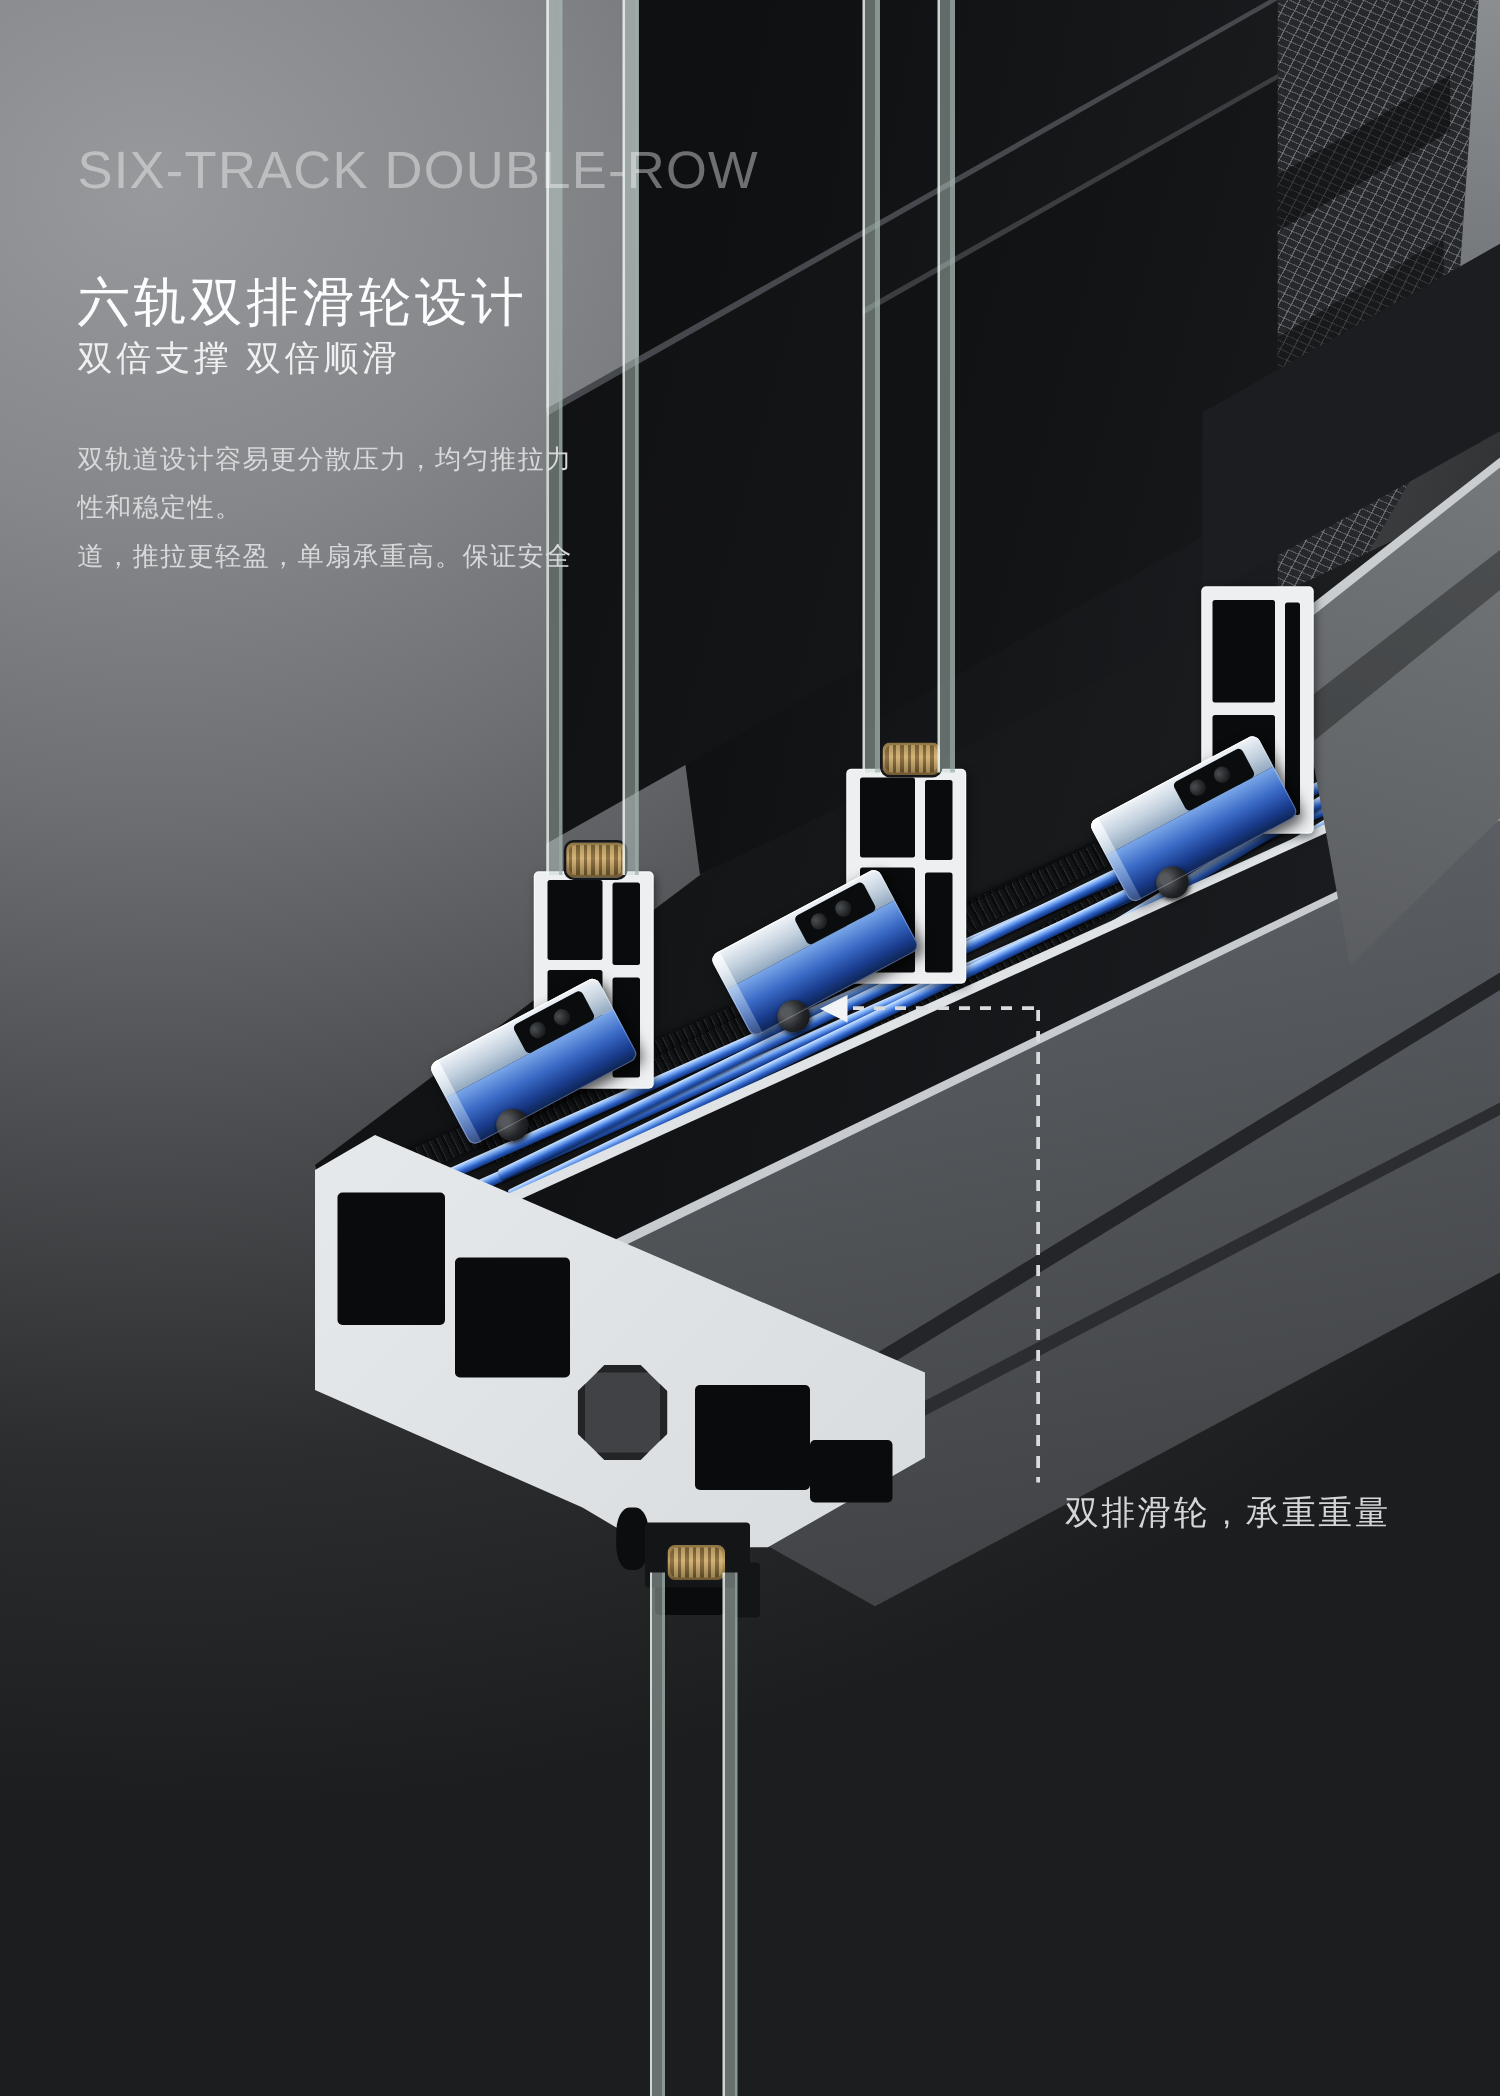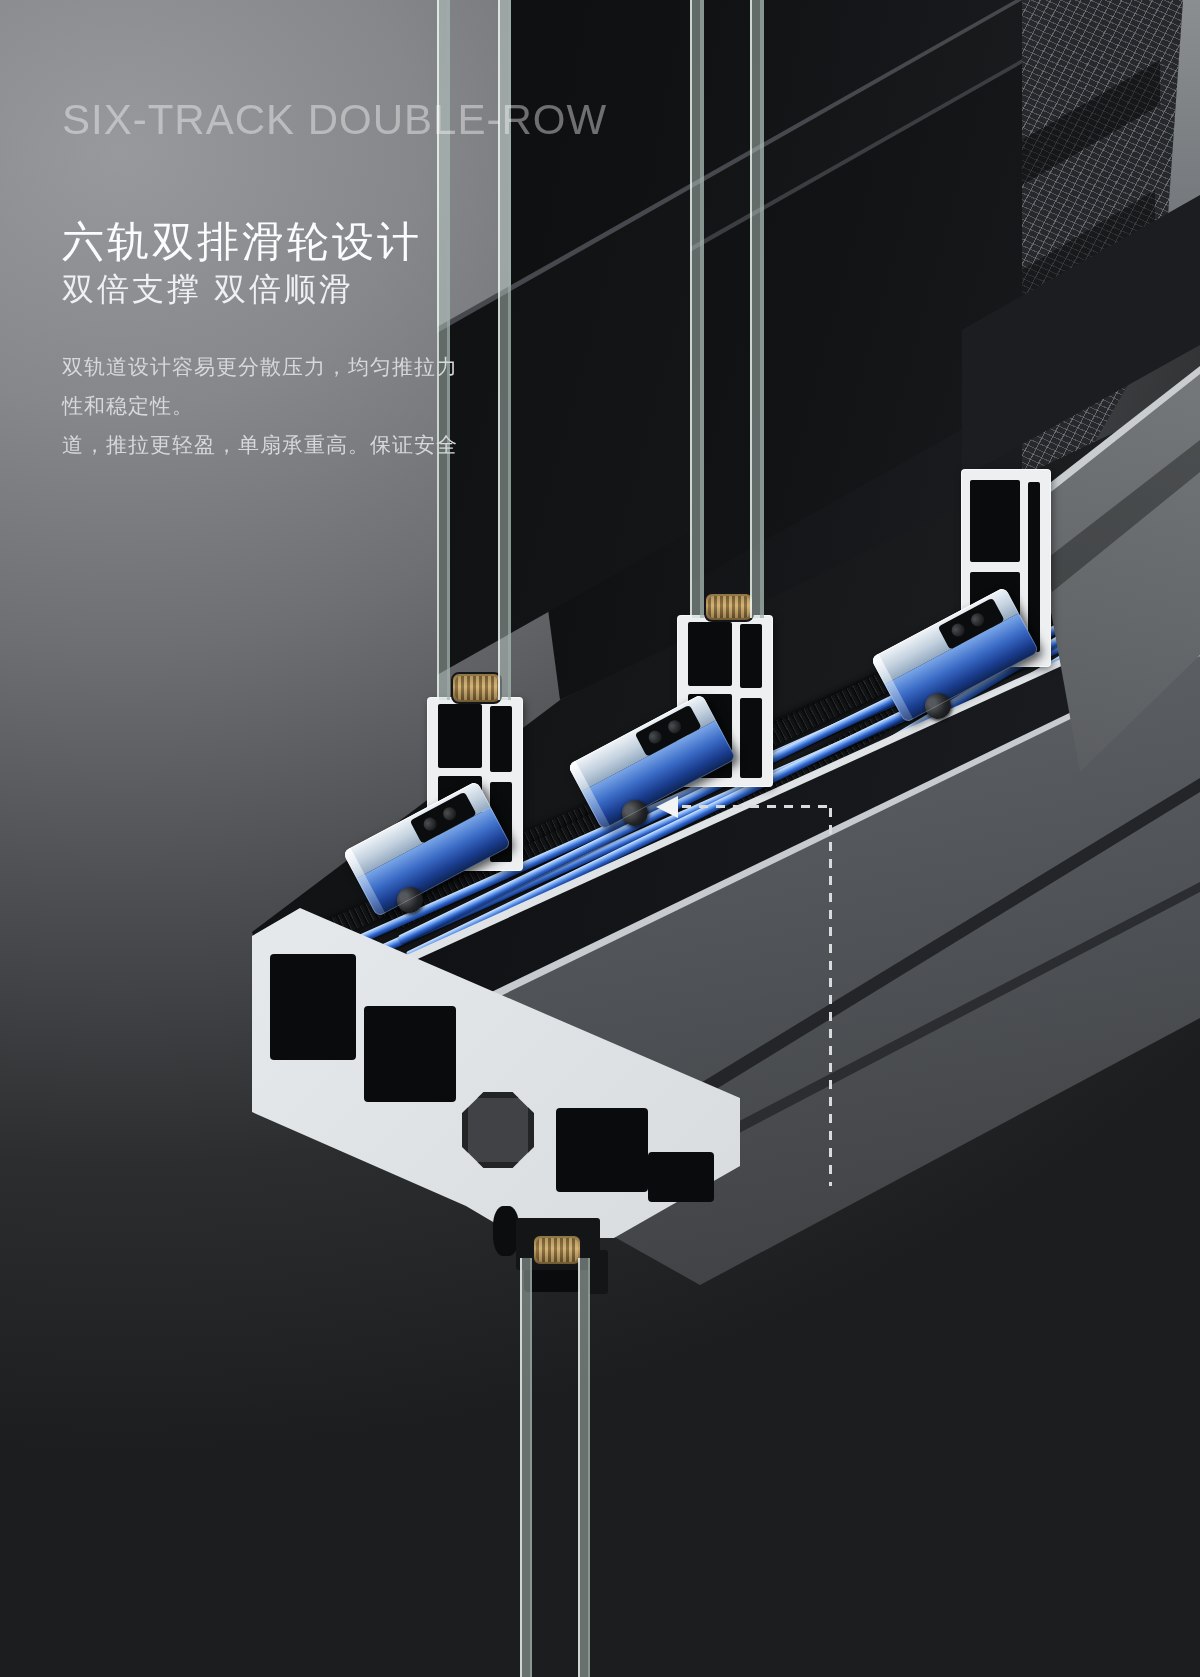--- a/index.html
+++ b/index.html
@@ -125,21 +125,21 @@
   .arrow-left{width:0;height:0;border-top:11px solid transparent;border-bottom:11px solid transparent;
     border-right:22px solid #f2f3f4;}
   .dash-h{height:3px;background:repeating-linear-gradient(90deg,#d9dbdd 0 9px,rgba(0,0,0,0) 9px 17px);}
   .dash-v{width:3px;background:repeating-linear-gradient(180deg,#d9dbdd 0 9px,rgba(0,0,0,0) 9px 17px);}
   .anno-label{font-size:27px;letter-spacing:2px;color:#d3d5d7;font-weight:400;}
   .anno-value{font-size:63px;font-weight:bold;color:#1D9FE0;letter-spacing:1px;}
 
   
   .title-en{font-size:42px;line-height:56px;font-weight:100;letter-spacing:1px;color:rgba(255,255,255,.4);}
   .title-cn{font-size:42px;font-weight:500;letter-spacing:3px;color:#fbfcfd;}
-  .subtitle-cn{font-size:32px;font-weight:400;letter-spacing:3px;color:#eff0f1;}
+  .subtitle-cn{font-size:28px;font-weight:400;letter-spacing:3px;color:#eff0f1;}
   .body-cn{font-size:21px;line-height:39px;letter-spacing:1px;color:#d6d8da;font-weight:300;}
 </style>
 </head>
 <body>
 
 <div class="canvas">
 
   <div class="abs mass ni"></div>
   <div class="abs slab1 ni"></div>
   <div class="abs slab2 ni"></div>
@@ -256,22 +256,23 @@
 
   <div class="abs gblock ni" style="left:516px;top:1218px;width:84px;height:52px;"></div>
   <div class="abs gblock ni" style="left:588px;top:1250px;width:20px;height:44px;"></div>
   <div class="abs spacer ni" style="left:532px;top:1234px;width:46px;height:28px;"></div>
   <div class="abs pane ni" style="left:520px;top:1258px;height:419px;width:12px;"></div>
   <div class="abs pane ni" style="left:578px;top:1258px;height:419px;width:12px;"></div>
 
   <div class="abs arrow-left ni" style="left:656px;top:796px;"></div>
   <div class="abs dash-h ni" style="left:682px;top:805px;width:148px;"></div>
   <div class="abs dash-v ni" style="left:829px;top:808px;height:378px;"></div>
-
-  <div class="abs title-en" style="left:62px;top:92px;">
+  <div class="abs anno-label" style="left:852px;top:1192px;">双排滑轮 , 承重重量</div>
+
+  <div class="abs title-en" style="left:62px;top:108px;">
     <div>SIX-TRACK DOUBLE-ROW</div>
   </div>
   <div class="abs title-cn" style="left:62px;top:214px;">六轨双排滑轮设计</div>
   <div class="abs subtitle-cn" style="left:62px;top:268px;">双倍支撑 双倍顺滑</div>
   <div class="abs body-cn" style="left:62px;top:348px;width:440px;font-family:Liberation Serif, serif;">
     <div>双轨道设计容易更分散压力，均匀推拉力</div>
     <div>性和稳定性。</div>
     <div>道，推拉更轻盈，单扇承重高。保证安全</div>
   </div>
 

